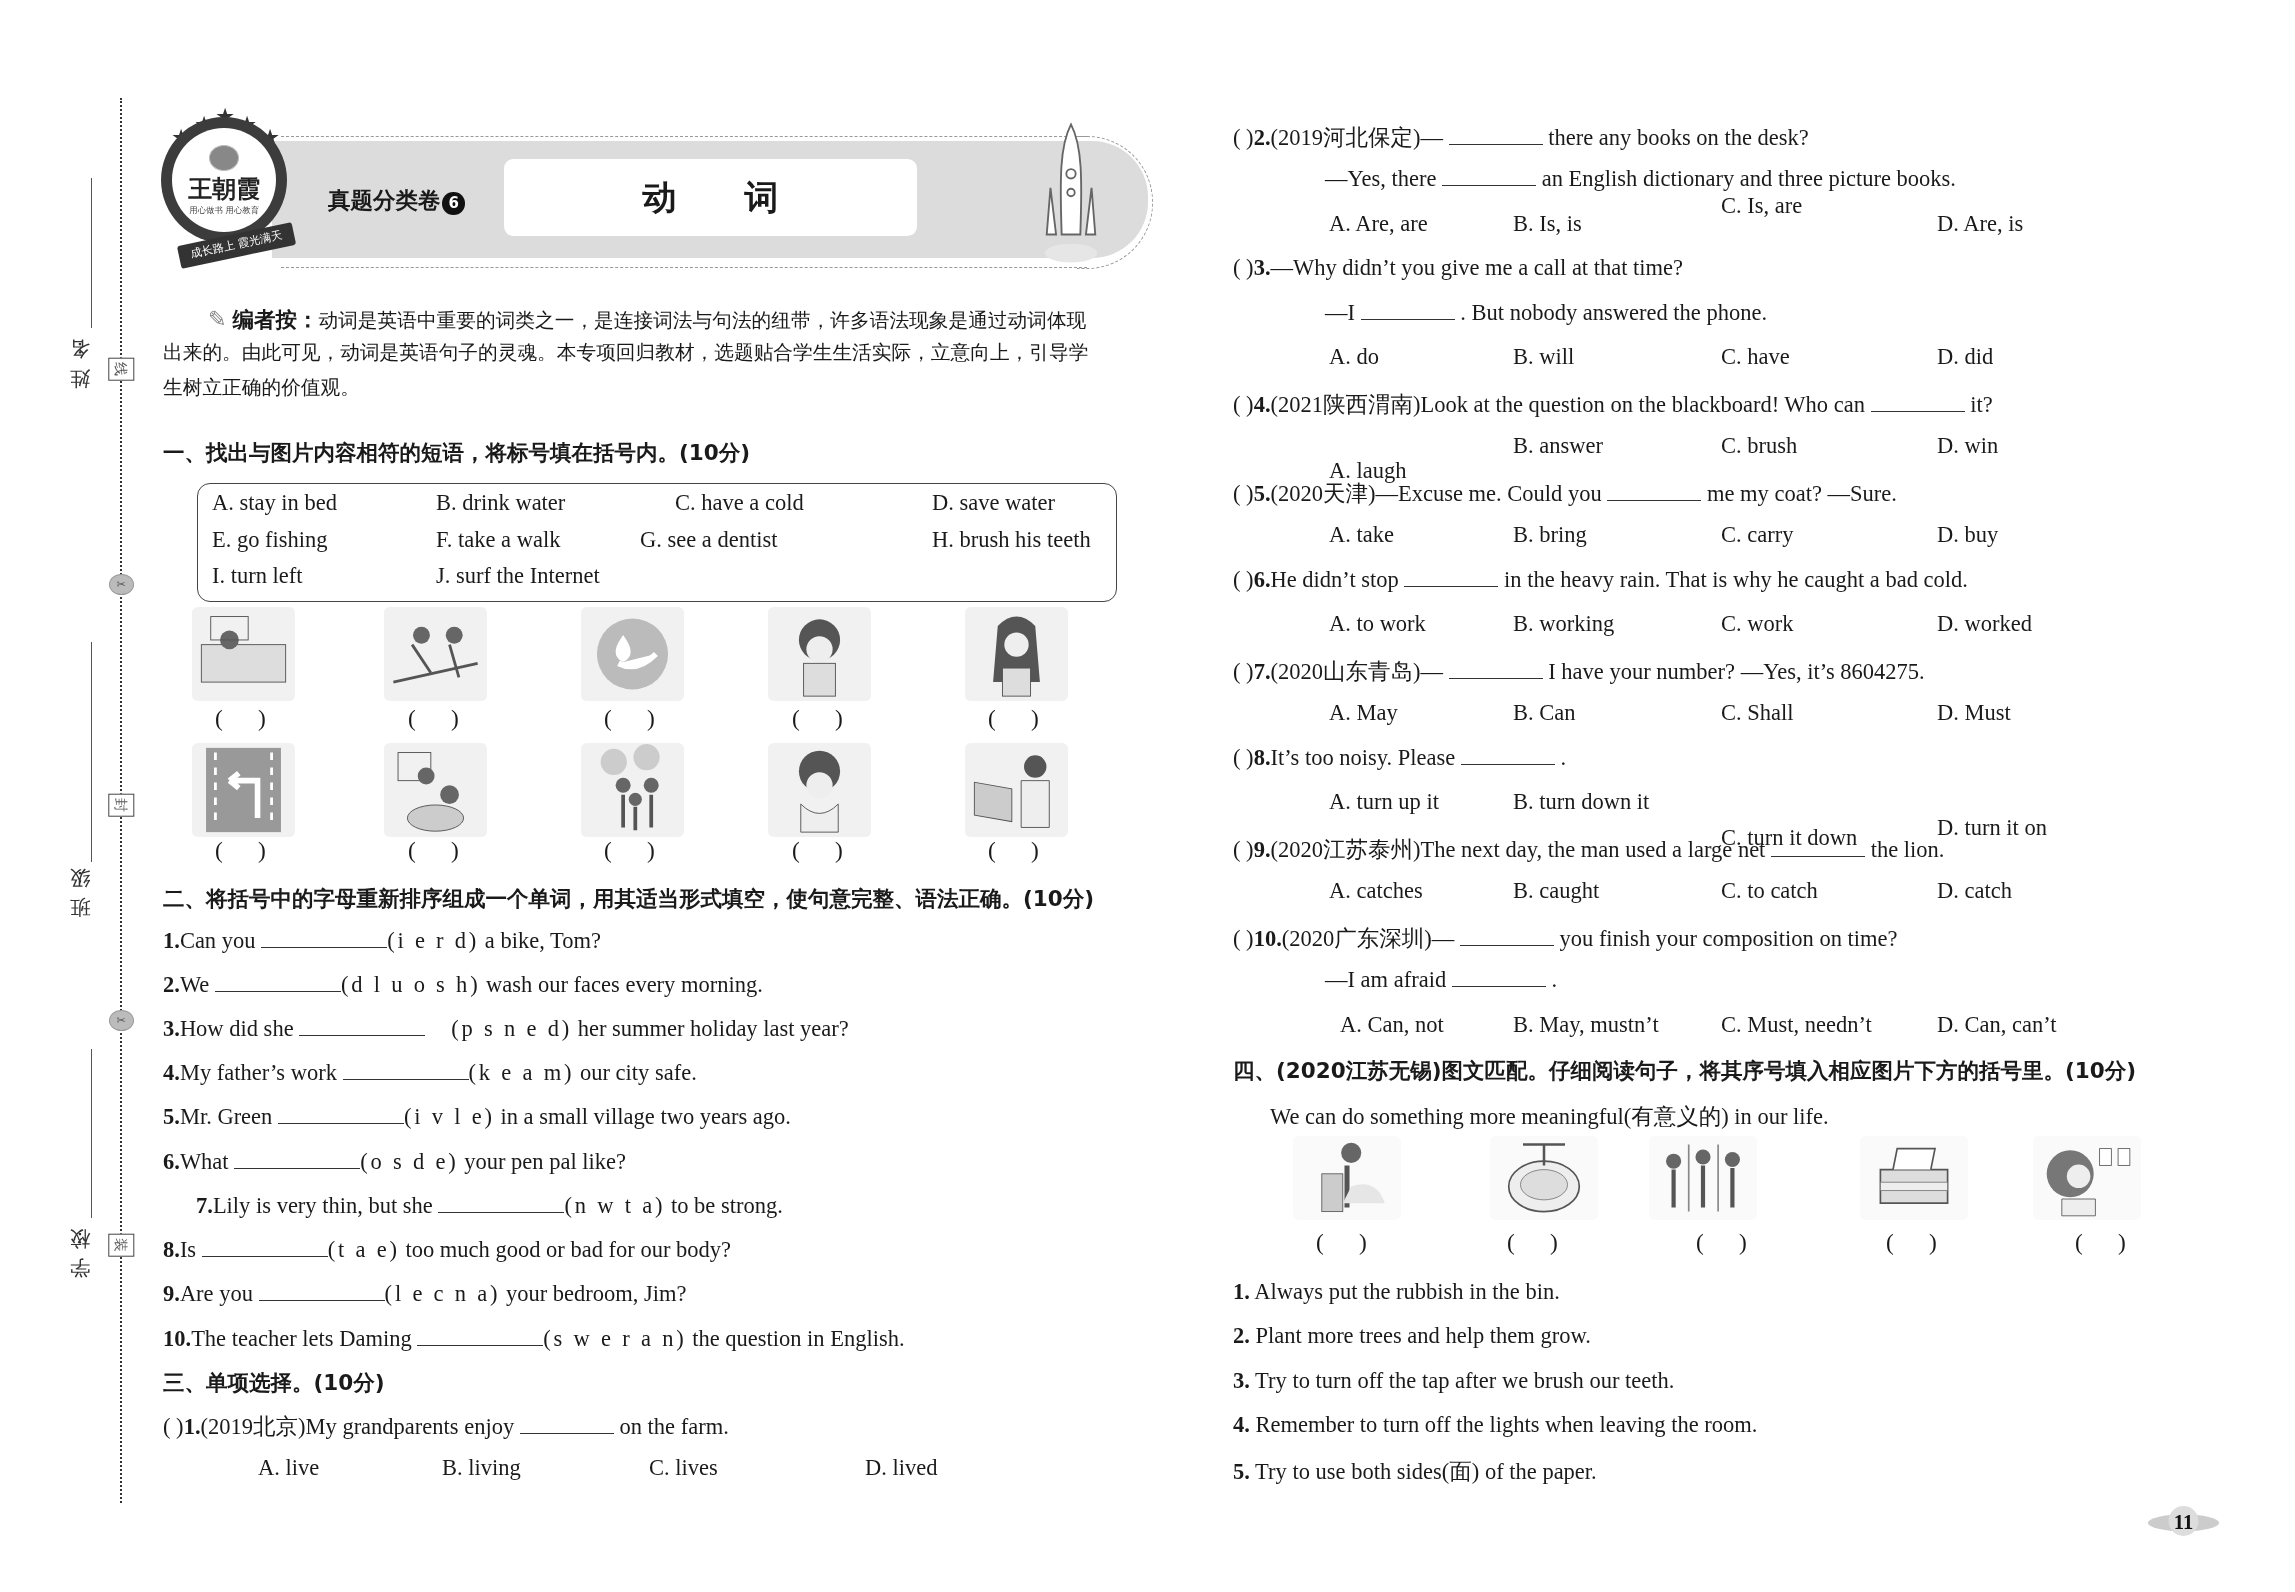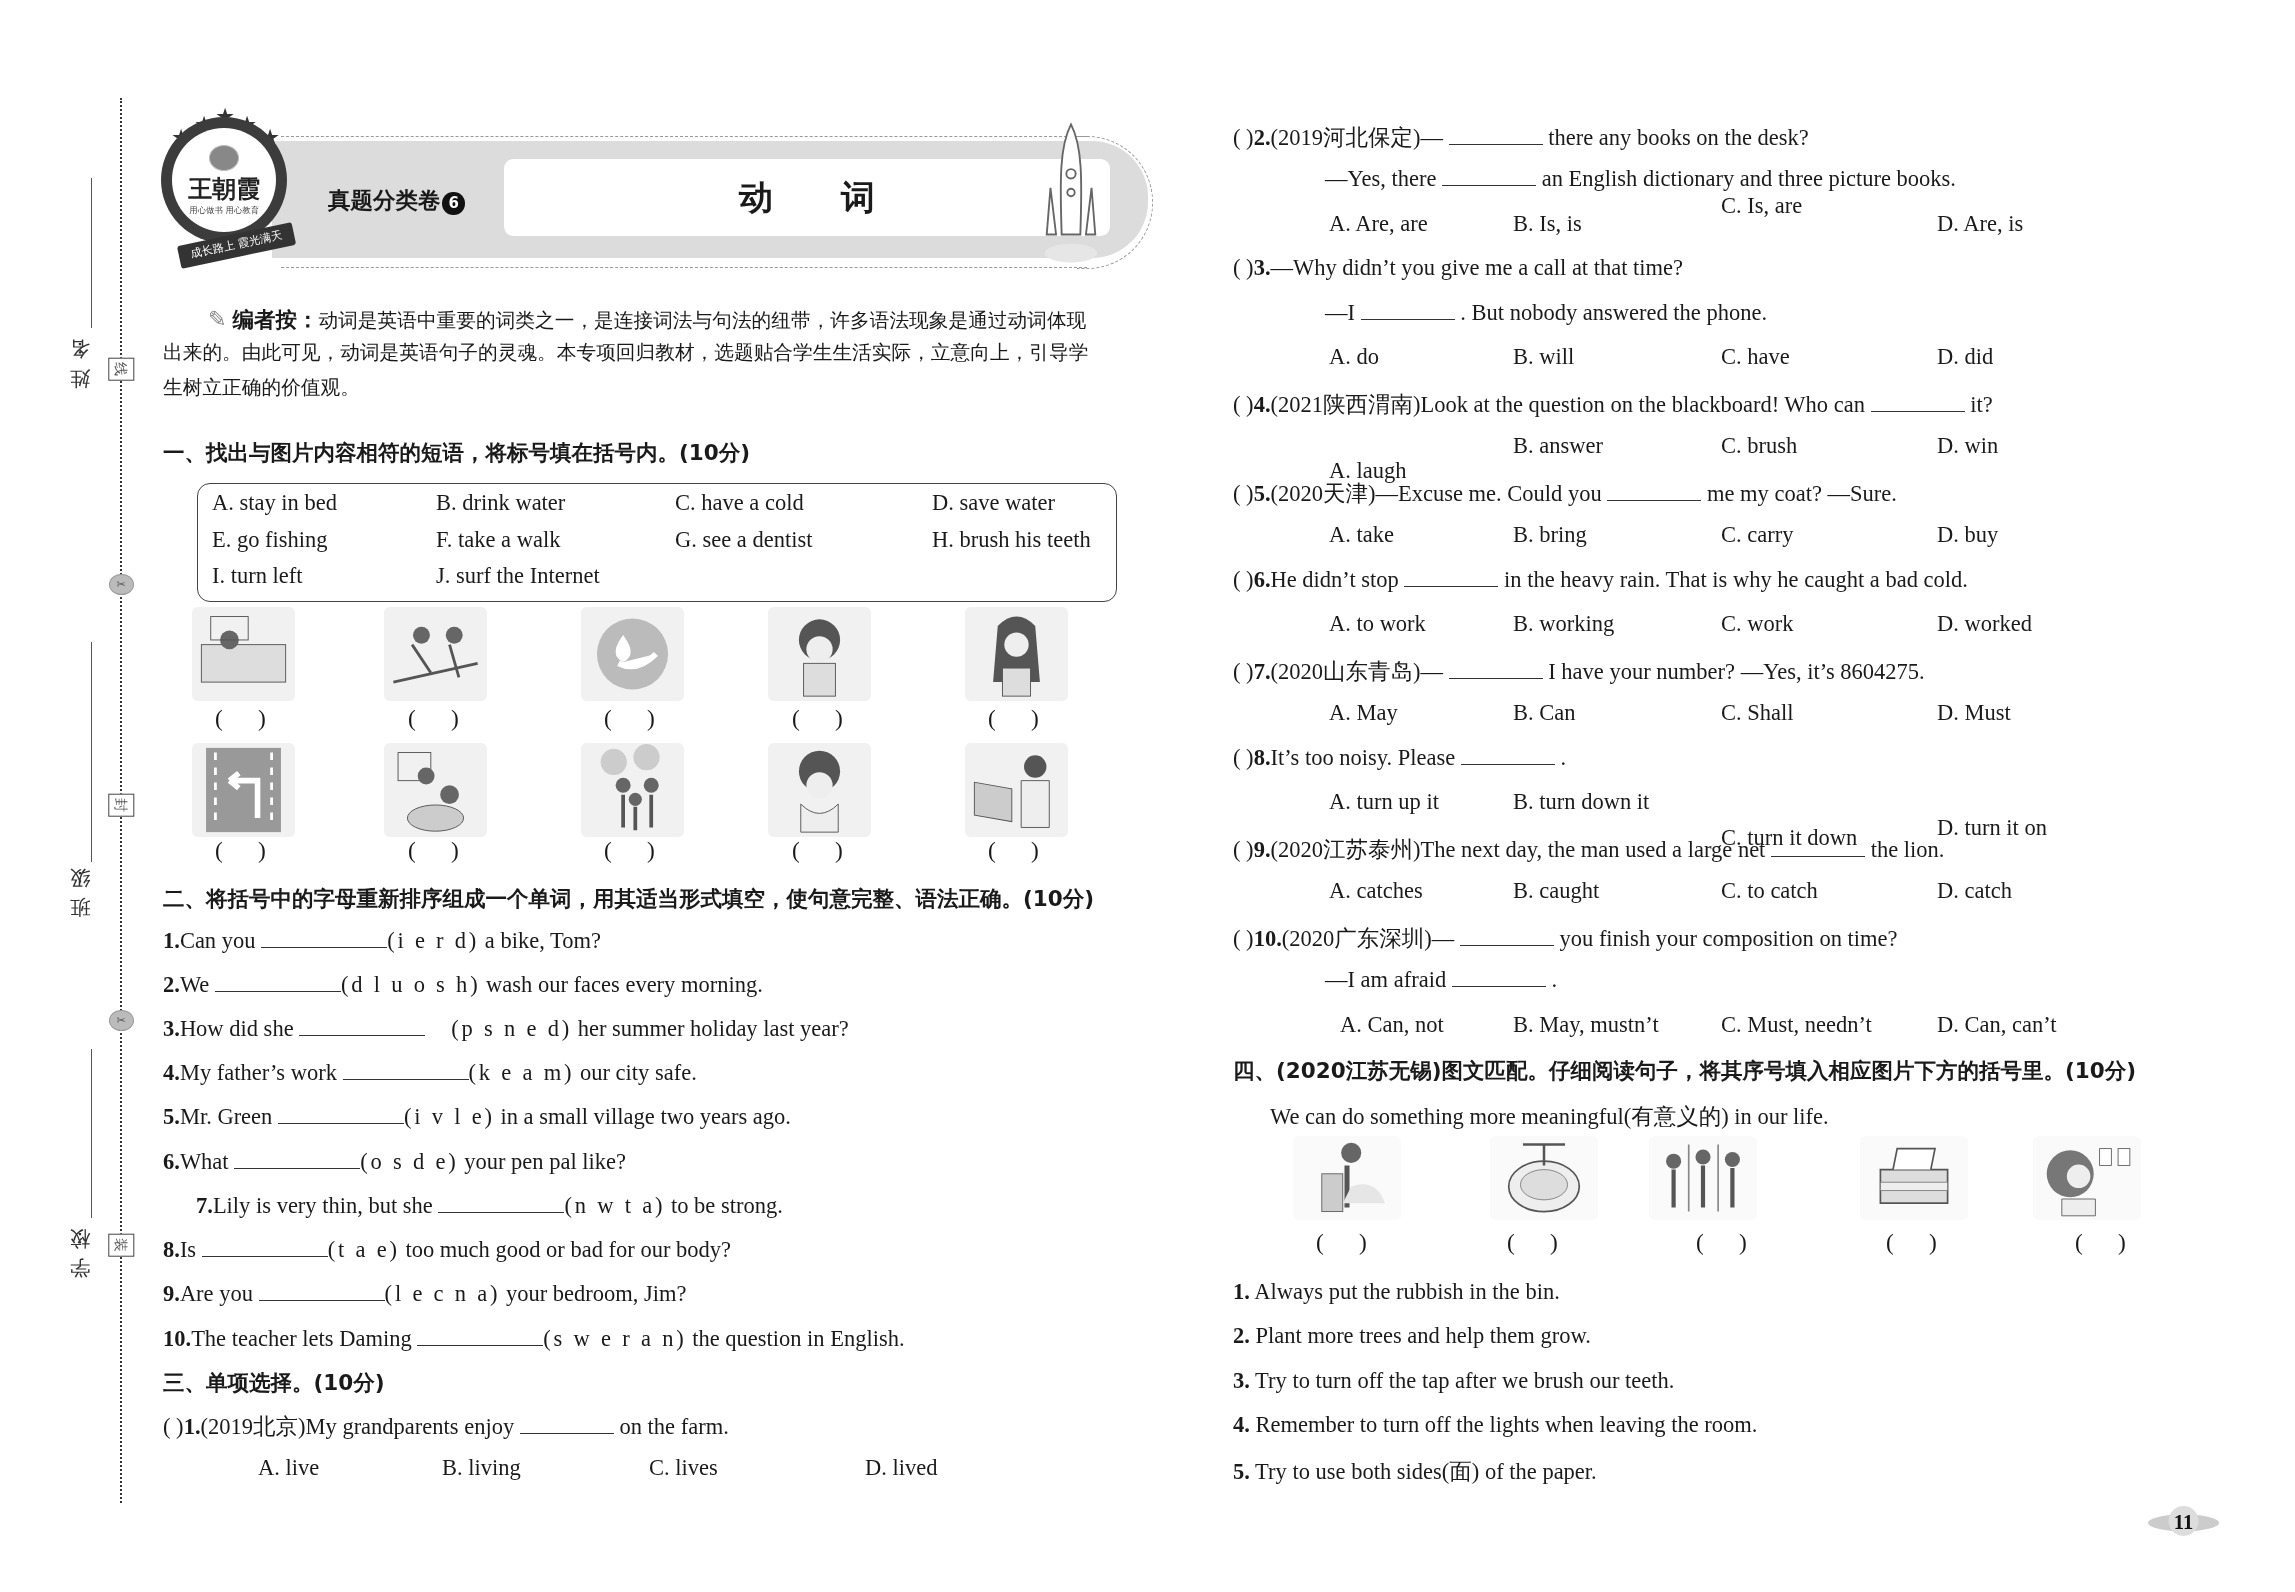--- a/index.html
+++ b/index.html
@@ -17,21 +17,21 @@
         font-family:"DejaVu Sans",sans-serif;font-size:14px;text-align:center;line-height:24px;color:#555;transform:rotate(90deg);}
   .cut{position:absolute;left:109px;width:22.5px;height:19px;border-radius:50%;background:#bbb;border:1.9px solid #999;font-size:11.2px;text-align:center;line-height:19px;color:#555;}
   .vlabel{position:absolute;left:66px;font-family:"DejaVu Sans",sans-serif;font-size:20.6px;color:#333;
           writing-mode:vertical-rl;transform:rotate(180deg);letter-spacing:11.2px;}
   .vline{position:absolute;left:91px;width:0;border-left:1.9px solid #555;}
   
   .banner{position:absolute;left:272px;top:141px;width:876px;height:117px;background:#dcdcdc;border-radius:0 56px 56px 0;}
   .dash-top{position:absolute;left:281px;top:136px;width:806px;border-top:1.9px dashed #999;}
   .dash-bot{position:absolute;left:281px;top:267px;width:806px;border-top:1.9px dashed #999;}
   .dash-arc{position:absolute;left:1077px;top:136px;width:75px;height:131px;border:1.9px dashed #999;border-left:none;border-radius:0 66px 66px 0;}
-  .titlebox{position:absolute;left:504px;top:159px;width:606px;height:77px;background:#fff;border-radius:9.4px;
+  .titlebox{position:absolute;left:504px;top:159px;width:413px;height:77px;background:#fff;border-radius:9.4px;
             display:flex;align-items:center;justify-content:center;}
   .titlebox span{font-family:"DejaVu Sans",sans-serif;font-weight:bold;font-size:34px;letter-spacing:28px;padding-left:28px;}
   .paperno{position:absolute;left:328px;top:185px;font-family:"DejaVu Sans",sans-serif;font-weight:bold;font-size:22.5px;}
   .paperno i{font-style:normal;display:inline-block;width:22.5px;height:22.5px;border-radius:50%;background:#111;color:#fff;font-size:15px;text-align:center;line-height:22.5px;margin-left:1.9px;}
   .logo{position:absolute;left:161px;top:117px;width:126px;height:126px;border-radius:50%;background:#3c3c3c;}
   .logo .inner{position:absolute;left:11.2px;top:11.2px;width:104px;height:104px;border-radius:50%;background:#fff;
                display:flex;flex-direction:column;align-items:center;justify-content:center;}
   .logo .face{width:28px;height:24px;border-radius:50%;background:#888;border:1.9px solid #bbb;margin-bottom:1.9px;}
   .logo .brand{font-family:"DejaVu Serif",serif;font-weight:bold;font-size:24px;color:#222;}
   .logo .slogan{font-size:8.4px;font-family:"DejaVu Sans",sans-serif;color:#444;}
@@ -292,17 +292,17 @@
   <circle cx="40" cy="18" r="16" fill="#ddd"></circle>
   <text x="40" y="26" text-anchor="middle" font-family="Liberation Serif, serif" font-weight="bold" font-size="22" fill="#111">11</text>
 </svg>
 
 <div class="abs serif" style="left: 212px; top: 490px;">A. stay in bed</div>
 <div class="abs serif" style="left: 436px; top: 490px;">B. drink water</div>
 <div class="abs serif" style="left: 675px; top: 490px;">C. have a cold</div>
 <div class="abs serif" style="left: 932px; top: 490px;">D. save water</div>
 <div class="abs serif" style="left: 212px; top: 527px;">E. go fishing</div>
 <div class="abs serif" style="left: 436px; top: 527px;">F. take a walk</div>
-<div class="abs serif" style="left: 675px; top: 527px;">G. see a dentist</div>
+<div class="abs serif" style="left: 640px; top: 527px;">G. see a dentist</div>
 <div class="abs serif" style="left: 932px; top: 527px;">H. brush his teeth</div>
 <div class="abs serif" style="left: 212px; top: 563px;">I. turn left</div>
 <div class="abs serif" style="left: 436px; top: 563px;">J. surf the Internet</div>
 
 
 </body></html>

